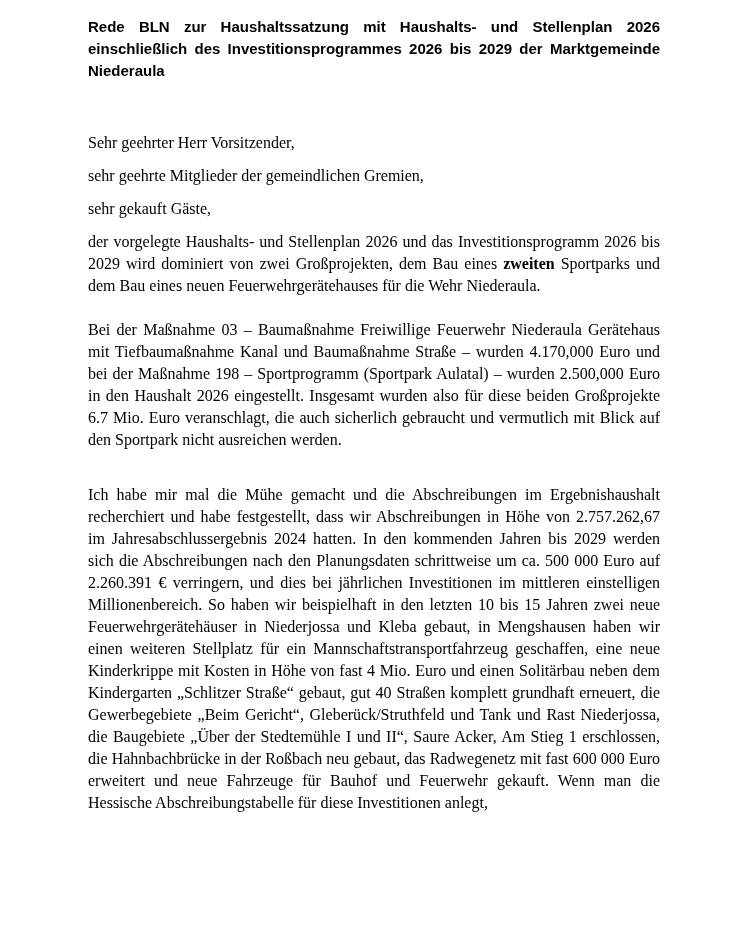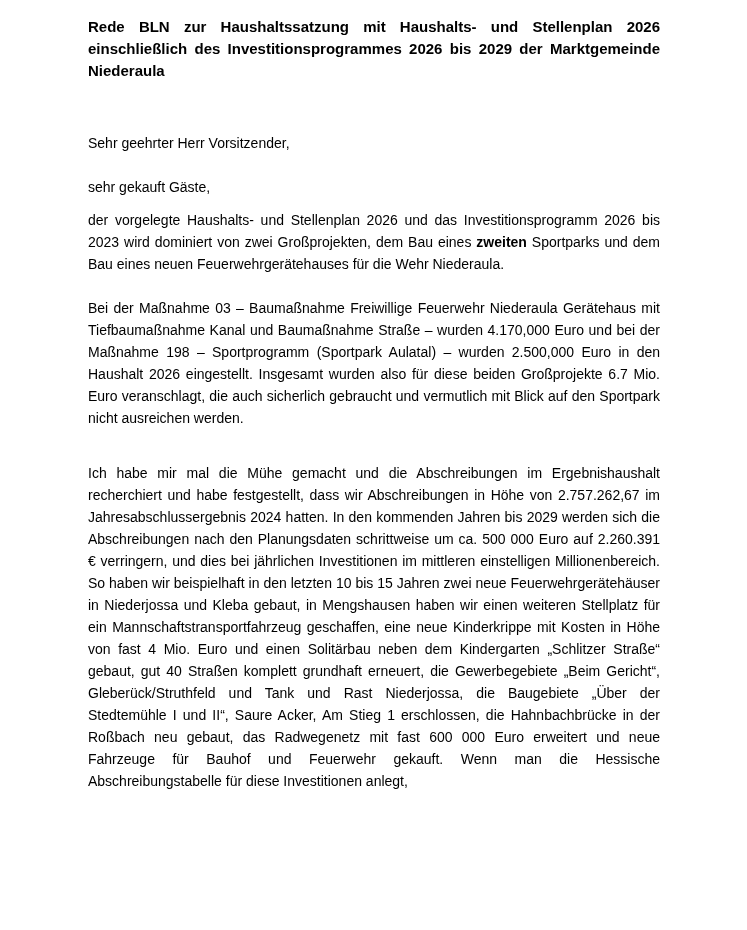--- a/index.html
+++ b/index.html
@@ -22,46 +22,48 @@
       width: 572px;
     }
     .title {
       font-weight: bold;
       font-size: 15px;
       line-height: 22px;
       text-align: justify;
       margin: 0;
     }
     .para {
-      font-size: 14px;
+      font-size: 16px;
       line-height: 22px;
       text-align: justify;
       margin: 0;
+      font-family: Liberation Serif, serif;
     }
     .salutation { margin-top: 0; }
     .sp-title-after { height: 50px; }
     .gap-small { height: 11px; }
     .gap-large { height: 22px; }
     b.em { font-weight: bold; }
   </style>
 </head>
 <body>
 
 <div class="page">
   <p class="title">Rede BLN zur Haushaltssatzung mit Haushalts- und Stellenplan 2026 einschließlich des Investitionsprogrammes 2026 bis 2029 der Marktgemeinde Niederaula</p>
 
   <div class="sp-title-after"></div>
 
   <p class="para salutation">Sehr geehrter Herr Vorsitzender,</p>
   <div class="gap-small"></div>
+  <p class="para">sehr geehrte Mitglieder der gemeindlichen Gremien,</p>
   <div class="gap-small"></div>
   <p class="para">sehr gekauft Gäste,</p>
   <div class="gap-small"></div>
 
-  <p class="para"><span>der vorgelegte Haushalts- und Stellenplan 2026 und das Investitionsprogramm 2026 bis 2023 wird dominiert von zwei Großprojekten, dem Bau eines </span><b class="em">zweiten</b><span> Sportparks und dem Bau eines neuen Feuerwehrgerätehauses für die Wehr Niederaula.</span></p>
+  <p class="para"><span>der vorgelegte Haushalts- und Stellenplan 2026 und das Investitionsprogramm 2026 bis 2029 wird dominiert von zwei Großprojekten, dem Bau eines </span><b class="em">zweiten</b><span> Sportparks und dem Bau eines neuen Feuerwehrgerätehauses für die Wehr Niederaula.</span></p>
 
   <div class="gap-large"></div>
 
   <p class="para">Bei der Maßnahme 03 – Baumaßnahme Freiwillige Feuerwehr Niederaula Gerätehaus mit Tiefbaumaßnahme Kanal und Baumaßnahme Straße – wurden 4.170,000 Euro und bei der Maßnahme 198 – Sportprogramm (Sportpark Aulatal) – wurden 2.500,000 Euro in den Haushalt 2026 eingestellt. Insgesamt wurden also für diese beiden Großprojekte 6.7 Mio. Euro veranschlagt, die auch sicherlich gebraucht und vermutlich mit Blick auf den Sportpark nicht ausreichen werden.</p>
 
   <div class="gap-large"></div>
 
   <div class="gap-small"></div>
 
   <p class="para">Ich habe mir mal die Mühe gemacht und die Abschreibungen im Ergebnishaushalt recherchiert und habe festgestellt, dass wir Abschreibungen in Höhe von 2.757.262,67 im Jahresabschlussergebnis 2024 hatten. In den kommenden Jahren bis 2029 werden sich die Abschreibungen nach den Planungsdaten schrittweise um ca. 500 000 Euro auf 2.260.391 € verringern, und dies bei jährlichen Investitionen im mittleren einstelligen Millionenbereich. So haben wir beispielhaft in den letzten 10 bis 15 Jahren zwei neue Feuerwehrgerätehäuser in Niederjossa und Kleba gebaut, in Mengshausen haben wir einen weiteren Stellplatz für ein Mannschaftstransportfahrzeug geschaffen, eine neue Kinderkrippe mit Kosten in Höhe von fast 4 Mio. Euro und einen Solitärbau neben dem Kindergarten „Schlitzer Straße“ gebaut, gut 40 Straßen komplett grundhaft erneuert, die Gewerbegebiete „Beim Gericht“, Gleberück/Struthfeld und Tank und Rast Niederjossa, die Baugebiete „Über der Stedtemühle I und II“, Saure Acker, Am Stieg 1 erschlossen, die Hahnbachbrücke in der Roßbach neu gebaut, das Radwegenetz mit fast 600 000 Euro erweitert und neue Fahrzeuge für Bauhof und Feuerwehr gekauft. Wenn man die Hessische Abschreibungstabelle für diese Investitionen anlegt,</p>

